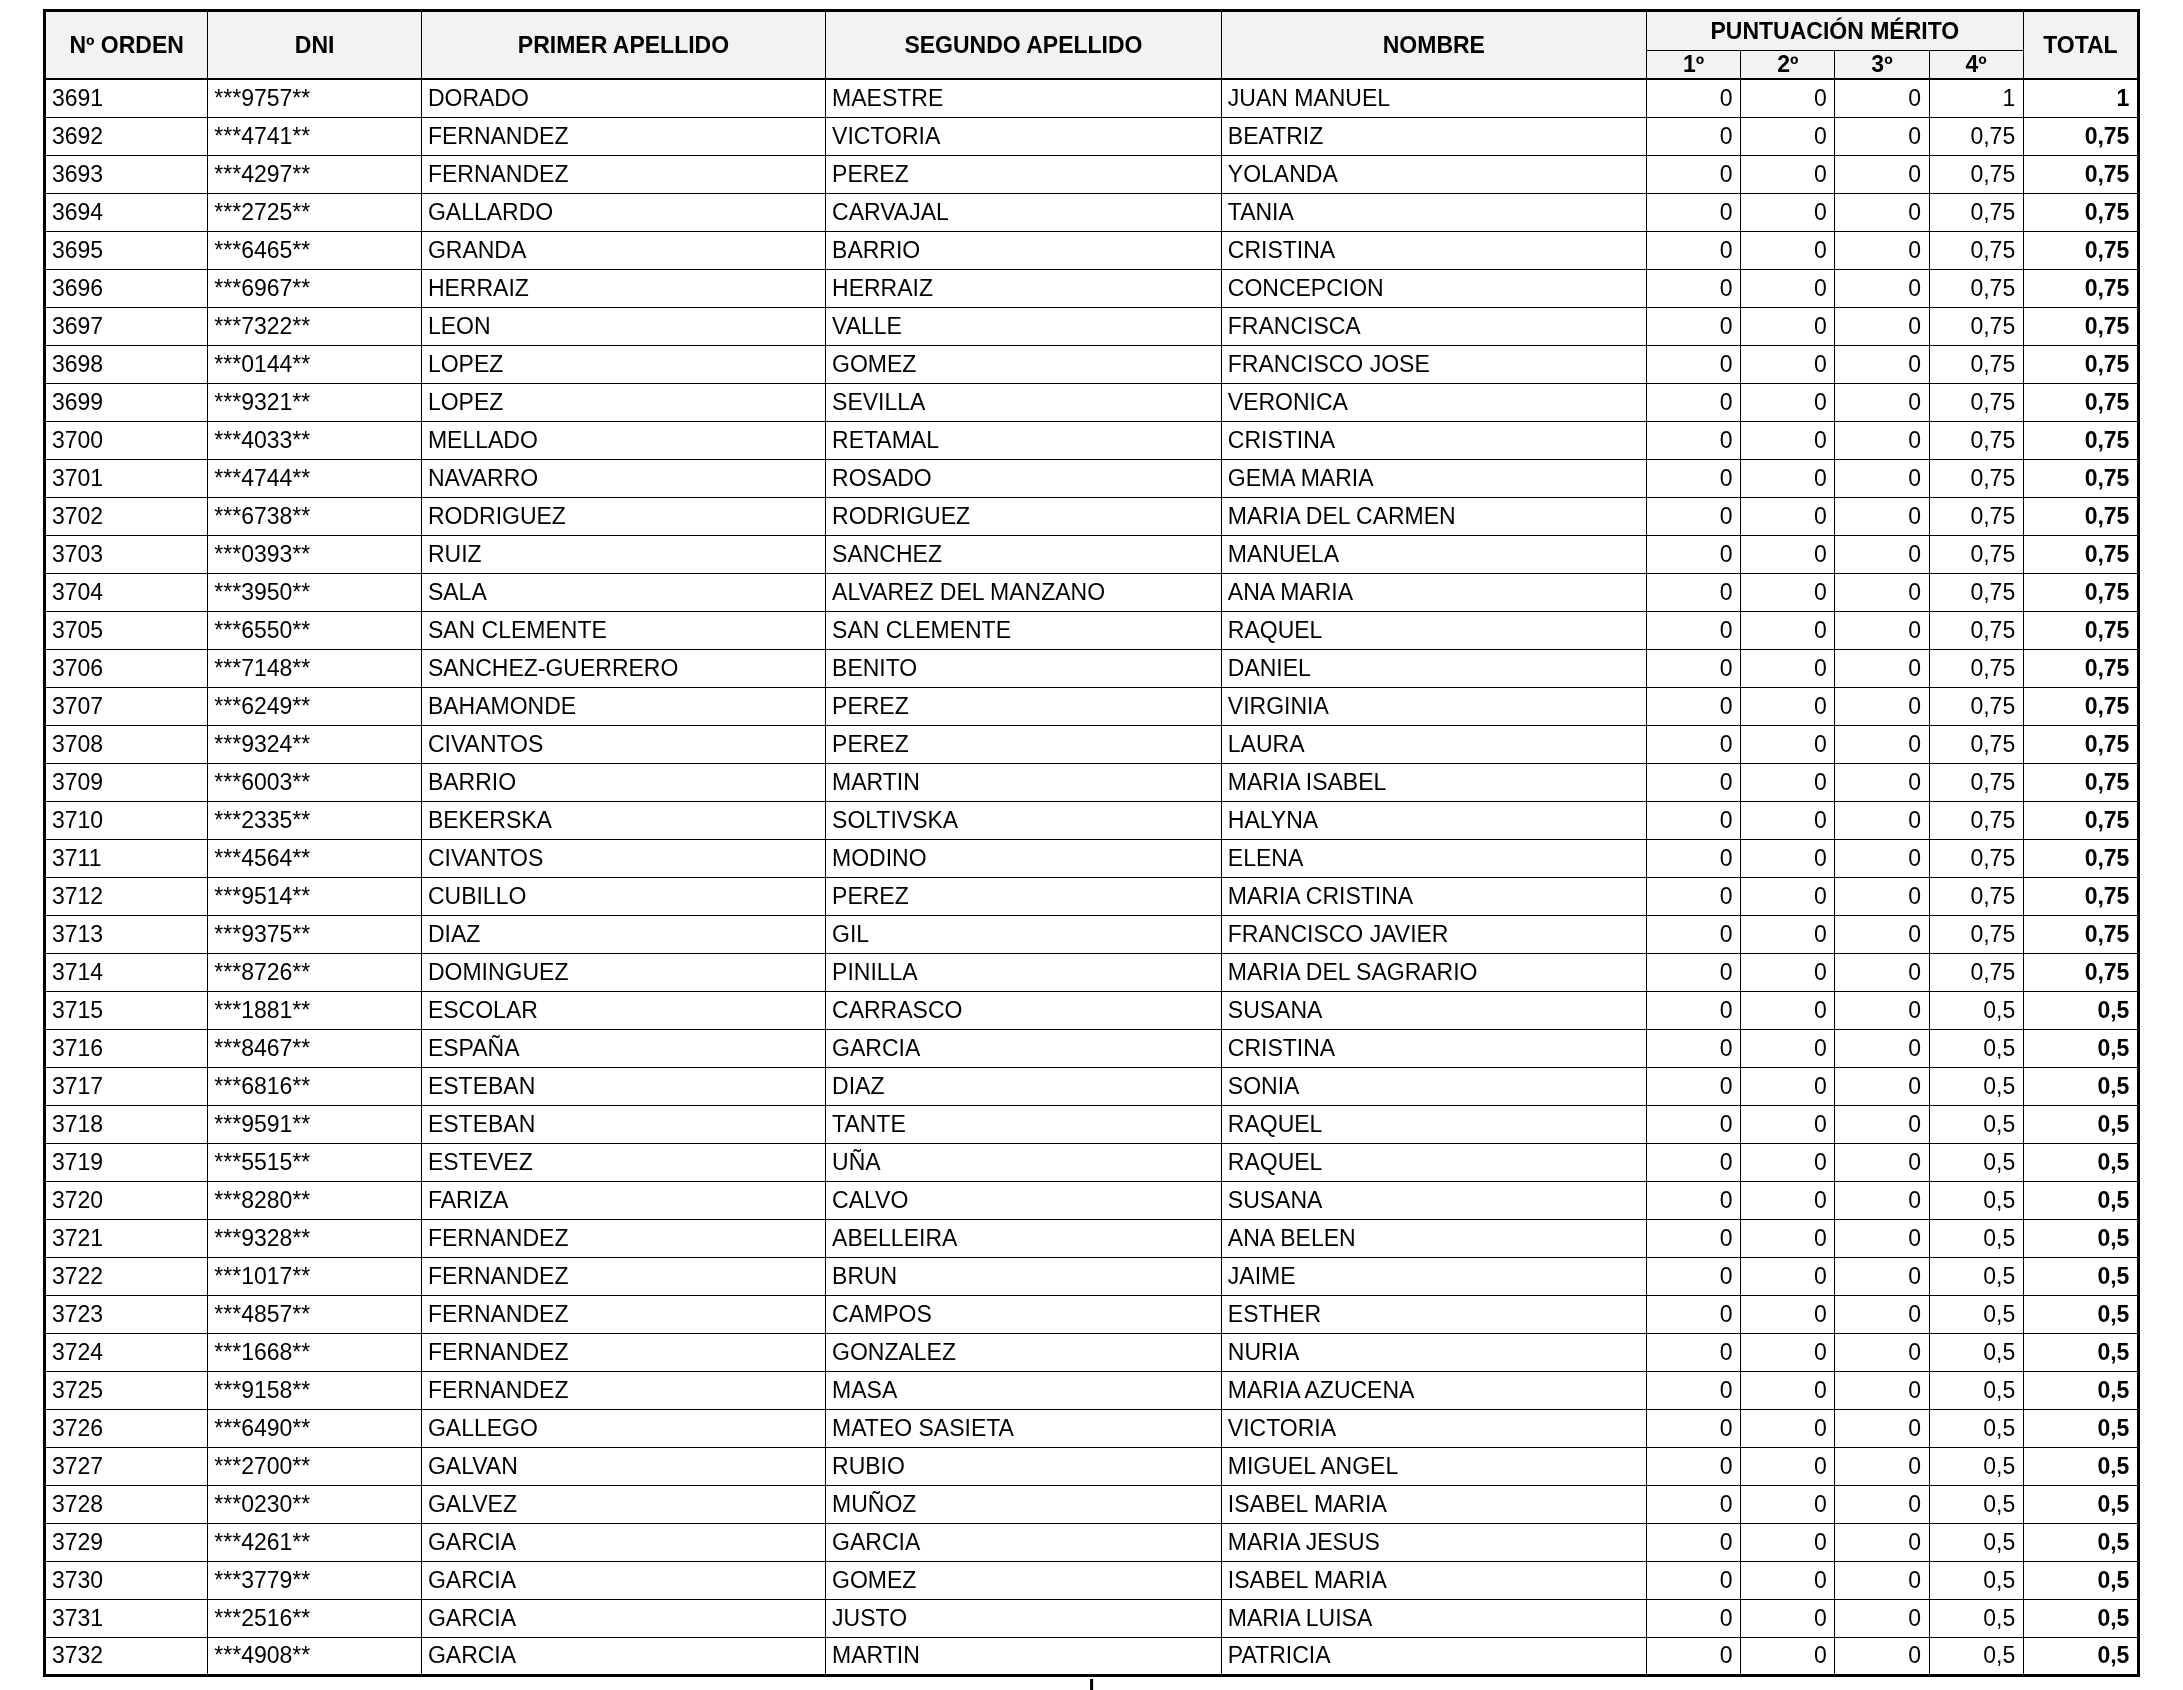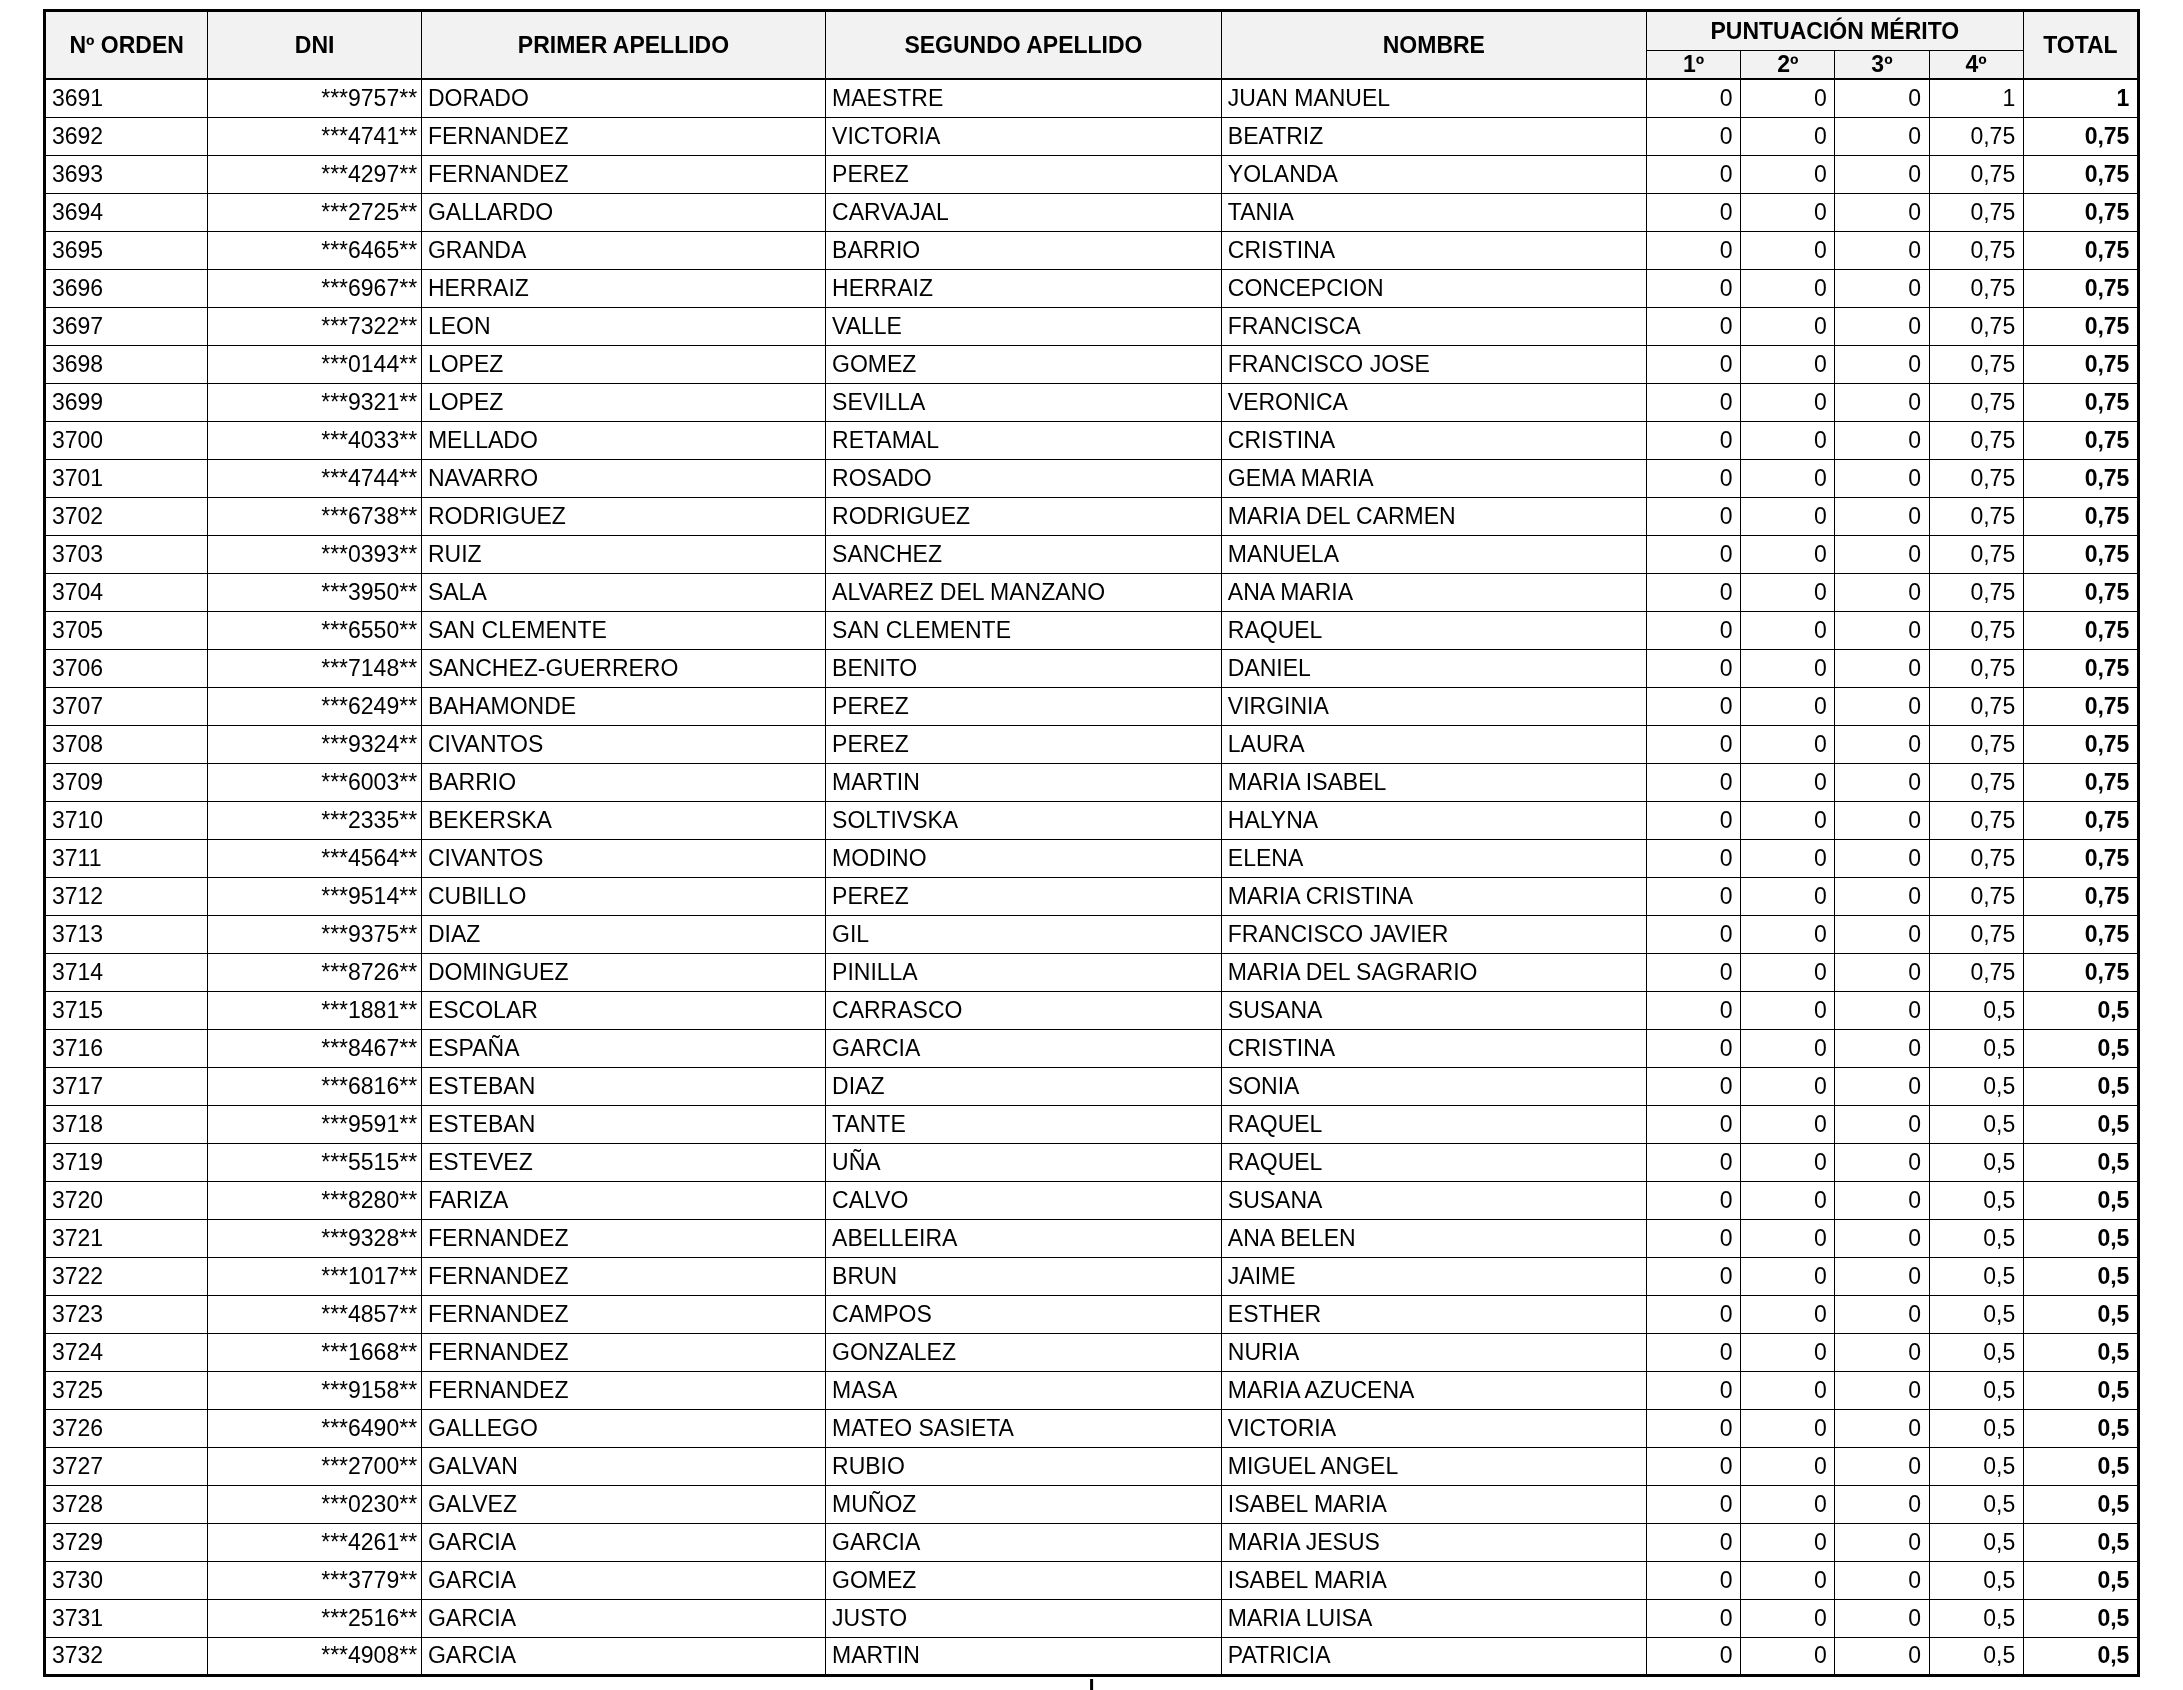--- a/index.html
+++ b/index.html
@@ -36,21 +36,21 @@
   thead { border-bottom: 2.3px solid #000; }
 
   tbody td {
     height: 38px;
     font-size: 23px;
     vertical-align: middle;
     padding: 0 6px;
     background: #ffffff;
   }
   .c-orden { }
-  .c-dni   { text-align: right; padding-right: 3.8px; }
+  .c-dni   { text-align: left; padding-right: 3.8px; }
   .c-text  { text-align: left;  padding-left: 6px; }
   .c-num   { text-align: right; padding-right: 7.6px; }
   .c-total { text-align: right; padding-right: 7.6px; font-weight: bold; }
 
   .footer-mark {
     position: absolute;
     left: 50%;
     bottom: 1.5px;
     transform: translateX(-50%);
     width: 3.8px;

